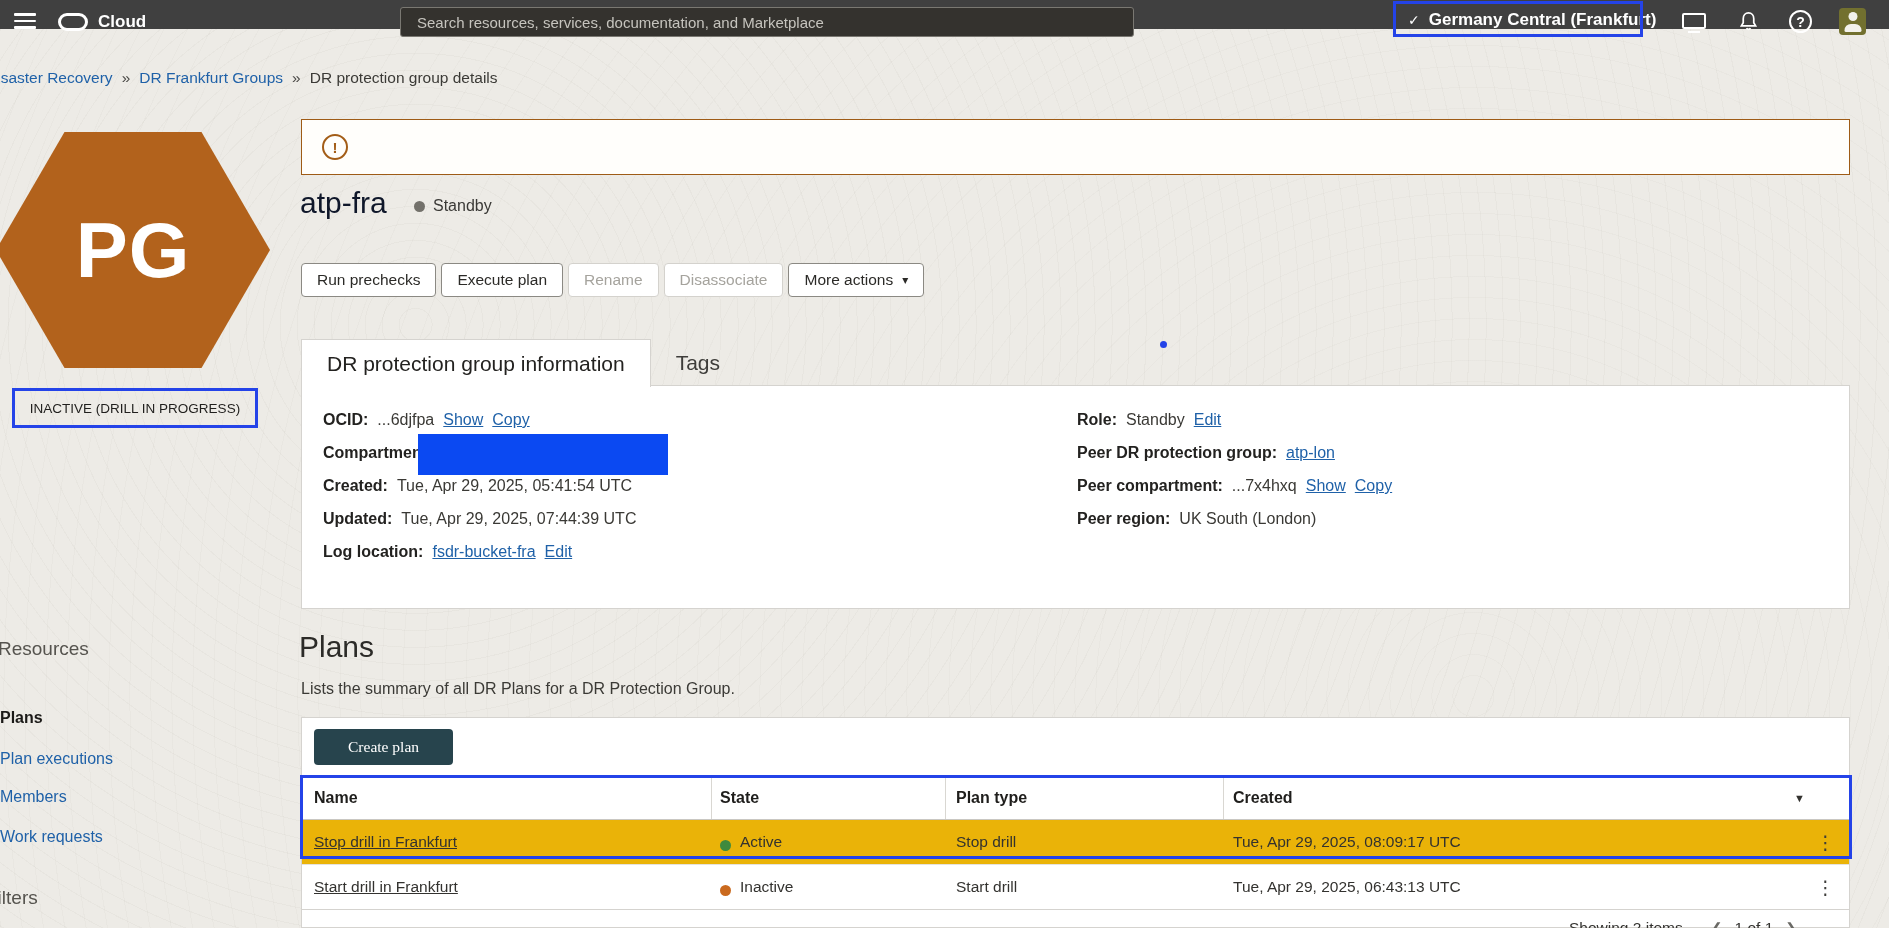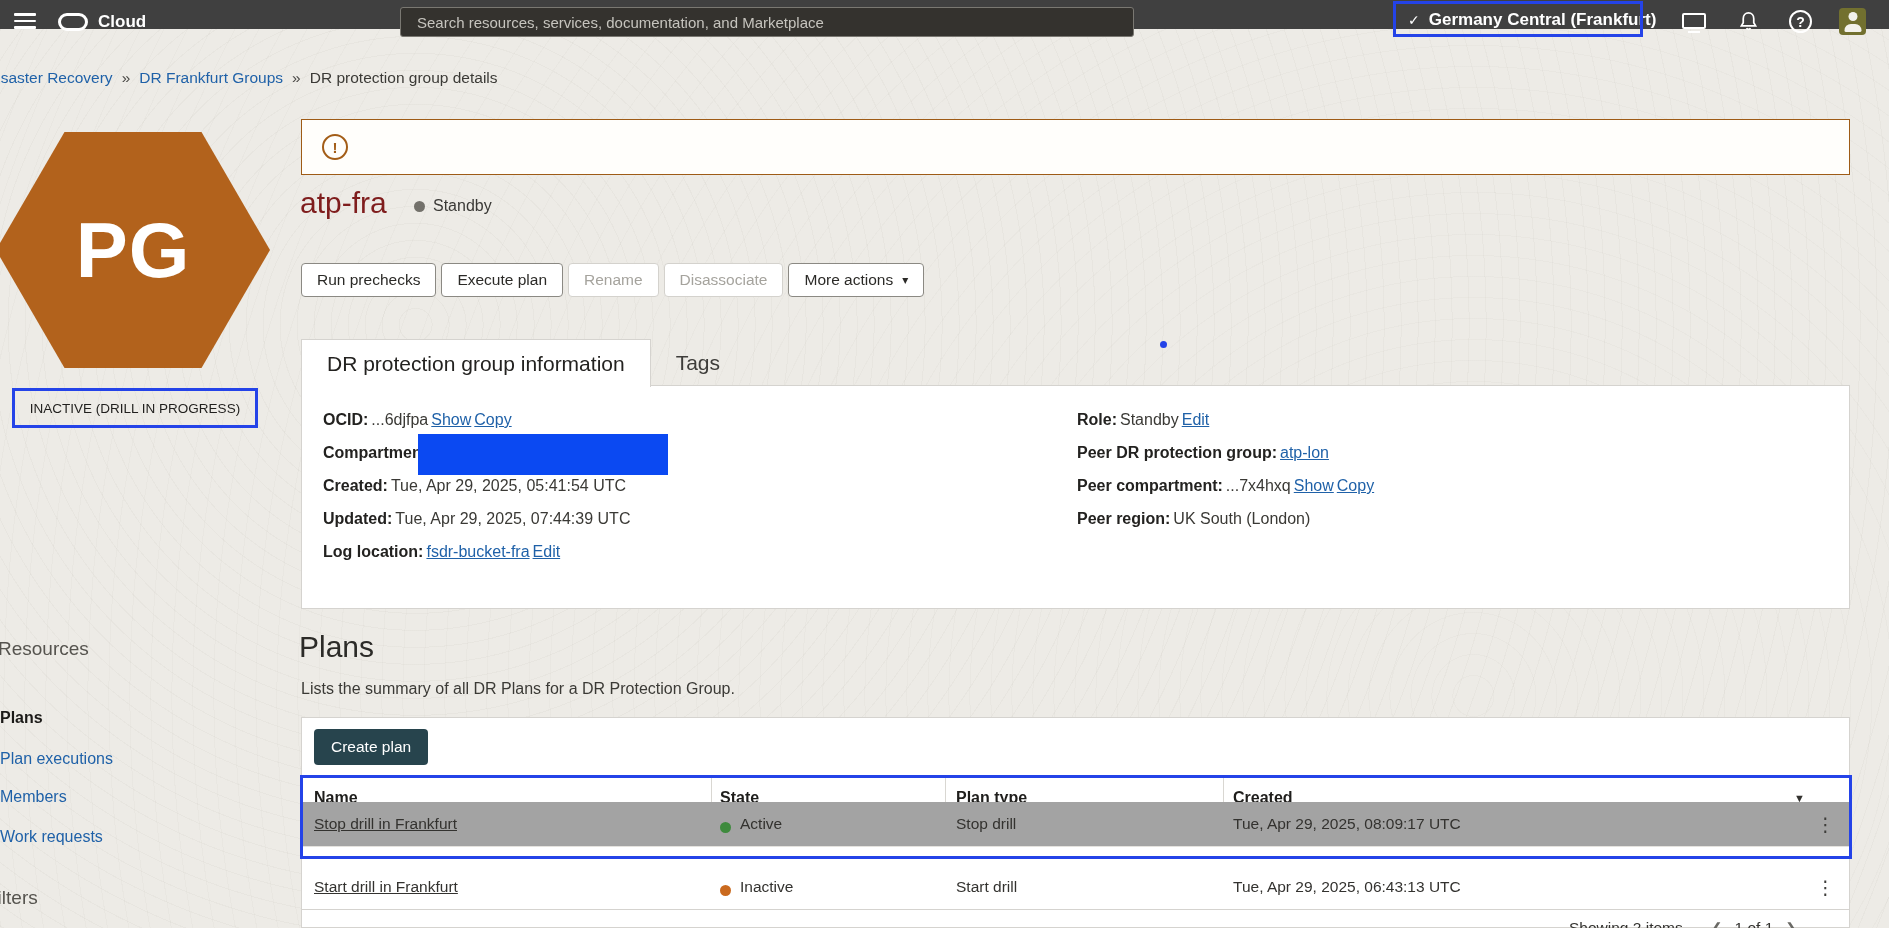--- a/index.html
+++ b/index.html
@@ -50,21 +50,21 @@
        display:flex;align-items:center;justify-content:center;font-weight:700;font-size:15px;flex:none}
   .banner-text{font-size:16.5px;color:#2f2e2c}
 
   
   .hexagon{position:absolute;left:-4px;top:132px;width:274px;height:236px;background:#b2621c;
        clip-path:polygon(25% 0,75% 0,100% 50%,75% 100%,25% 100%,0 50%);
        display:flex;align-items:center;justify-content:center;z-index:2}
   .hexagon .pg{color:#fff;font-size:78px;font-weight:700;letter-spacing:1px}
   .ann-inactive{left:12px;top:388px;width:246px;height:40px;display:flex;align-items:center;justify-content:center}
   .inactive-text{font-size:13.5px;color:#201f1d;white-space:nowrap}
-  .page-title{position:absolute;left:300px;top:186px;font-size:30px;color:#7f1d1d;z-index:2}
+  .page-title{position:absolute;left:300px;top:186px;font-size:30px;color:#0f172a;z-index:2}
   .title-status{position:absolute;left:414px;top:197px;display:flex;align-items:center;gap:8px;font-size:16px;color:#3a3936;z-index:2}
   .dot{width:11px;height:11px;border-radius:50%;display:inline-block;flex:none}
   .dot-standby{background:#73716b}
   .dot-active{background:#3e8a3d}
   .dot-inactive{background:#ca6a1e}
 
   
   .actions{position:absolute;left:301px;top:263px;display:flex;gap:5px;z-index:2}
   .btn{height:34px;padding:0 15px;background:#fff;border:1px solid #8b8983;border-radius:4px;
        font-size:15.5px;color:#2b2a27;display:flex;align-items:center;gap:9px;cursor:pointer;white-space:nowrap}
@@ -74,37 +74,37 @@
   
   .tabs{position:absolute;left:301px;top:339px;display:flex;height:48px;z-index:3}
   .tab{display:flex;align-items:center;padding:0 25px;font-size:21px;cursor:pointer}
   .tab.active{background:#fff;border:1px solid #d5d3cf;border-bottom:none;color:#232220}
   .tab.inactive{color:#3e3d3a}
   .info-panel{position:absolute;left:301px;top:385px;width:1549px;height:224px;background:#fff;
        border:1px solid #d5d3cf;z-index:1}
   .info-col{position:absolute;top:24px;display:flex;flex-direction:column;gap:13px}
   .info-col.left{left:21px}
   .info-col.right{left:775px}
-  .field{font-size:16px;color:#3a3935;height:20px;display:flex;align-items:center;gap:3px;white-space:nowrap}
+  .field{font-size:16px;color:#3a3935;height:20px;display:flex;align-items:center;gap:9px;white-space:nowrap}
   .field .lbl{font-weight:700;color:#232220}
   .redaction{position:absolute;left:418px;top:434px;width:250px;height:41px;background:#0b49f2;z-index:6}
 
   
   .plans-title{position:absolute;left:299px;top:630px;font-size:30px;color:#2c2b28;z-index:2}
   .plans-sub{position:absolute;left:301px;top:680px;font-size:16px;color:#3b3a36;z-index:2}
   .plans-panel{position:absolute;left:301px;top:717px;width:1549px;height:211px;background:#fff;
        border:1px solid #d5d3cf;z-index:2}
-  .create-btn{position:absolute;left:12px;top:11px;height:36px;padding:0 17px;background:#27444d;color:#fff;
-       border:none;border-radius:4px;font-size:15.5px;cursor:pointer;font-family:Liberation Sans, sans-serif}
+  .create-btn{position:absolute;left:12px;top:11px;height:36px;padding:0 34px;background:#27444d;color:#fff;
+       border:none;border-radius:4px;font-size:15.5px;cursor:pointer;font-family:Liberation Serif, serif}
   .t-head{position:absolute;left:0;top:59px;width:1547px;height:43px;border-bottom:1px solid #c9c7c2}
   .t-head .hcell{position:absolute;top:50%;transform:translateY(-50%);font-weight:700;font-size:16px;color:#1f1e1c}
   .vsep{position:absolute;top:0;bottom:0;width:1px;background:#d9d7d2}
   .sort-caret{position:absolute;left:1492px;top:50%;transform:translateY(-50%);font-size:11px;color:#33322f;cursor:pointer}
   .t-row{position:absolute;left:0;width:1547px;height:45px;border-bottom:1px solid #e4e2de}
-  .row1{top:84px;background:#a3a3a3}
+  .row1{top:102px;background:#eab308}
   .row2{top:147px}
   .cell{position:absolute;top:50%;transform:translateY(-50%);font-size:15.5px;color:#33322f;white-space:nowrap}
   .c-name{left:12px}.c-state{left:418px;display:flex;align-items:flex-end;gap:9px}.c-type{left:654px}.c-created{left:931px}
   .kebab{position:absolute;right:6px;top:50%;transform:translateY(-50%);font-size:19px;color:#3e3d3a;
        cursor:pointer;padding:0 8px}
   .t-foot{position:absolute;left:0;top:191px;width:1547px;border-top:1px solid #d5d3cf;
        display:flex;justify-content:flex-end;align-items:flex-start;gap:28px;padding:9px 52px 0 0;font-size:15.5px;color:#33322f}
   .pager{display:flex;gap:12px;align-items:center}
   .pg-chev{color:#6a6965;cursor:pointer;font-size:14px}
   .ann-table{left:300px;top:775px;width:1552px;height:84px}

